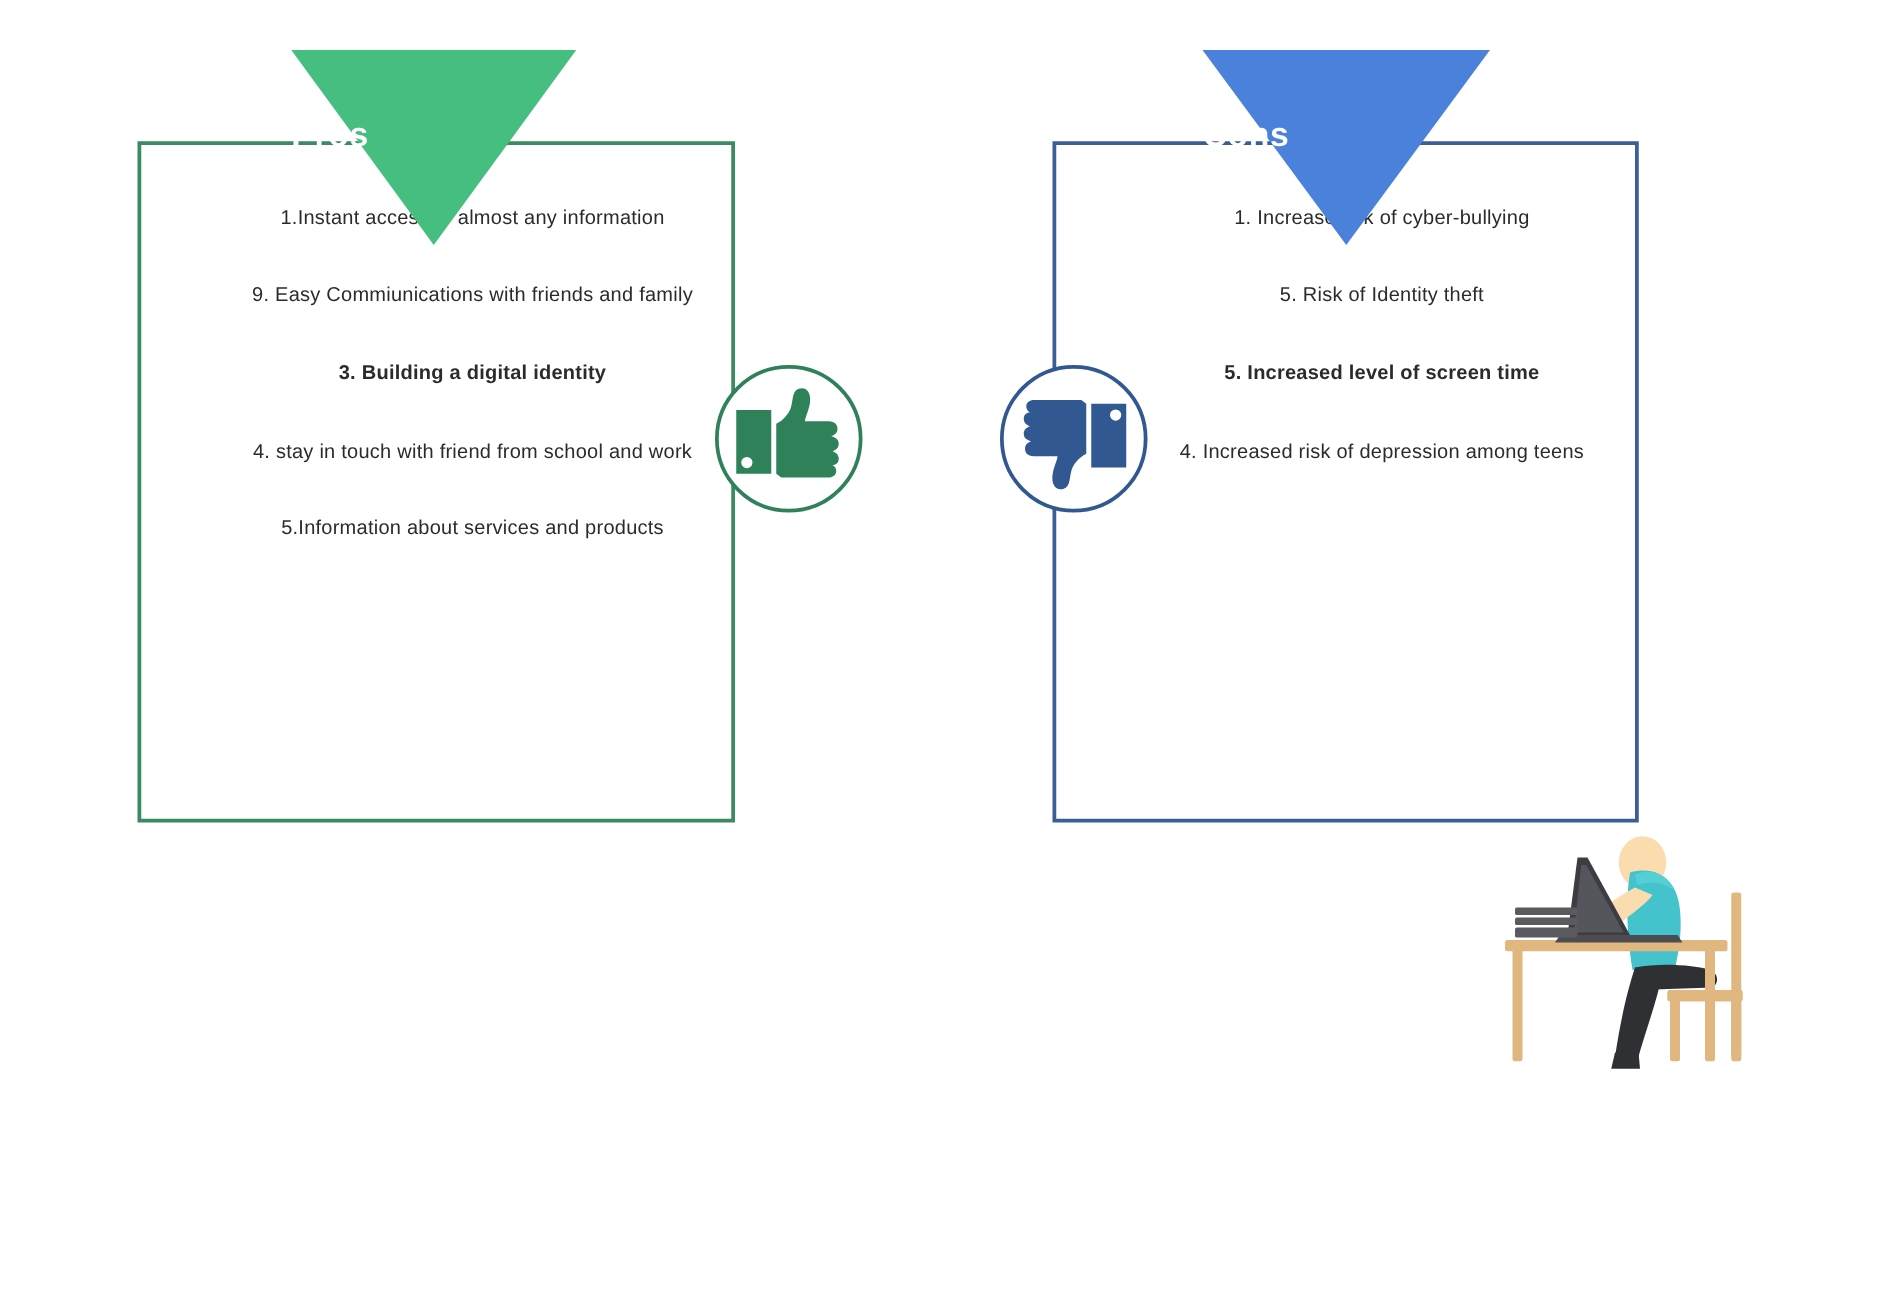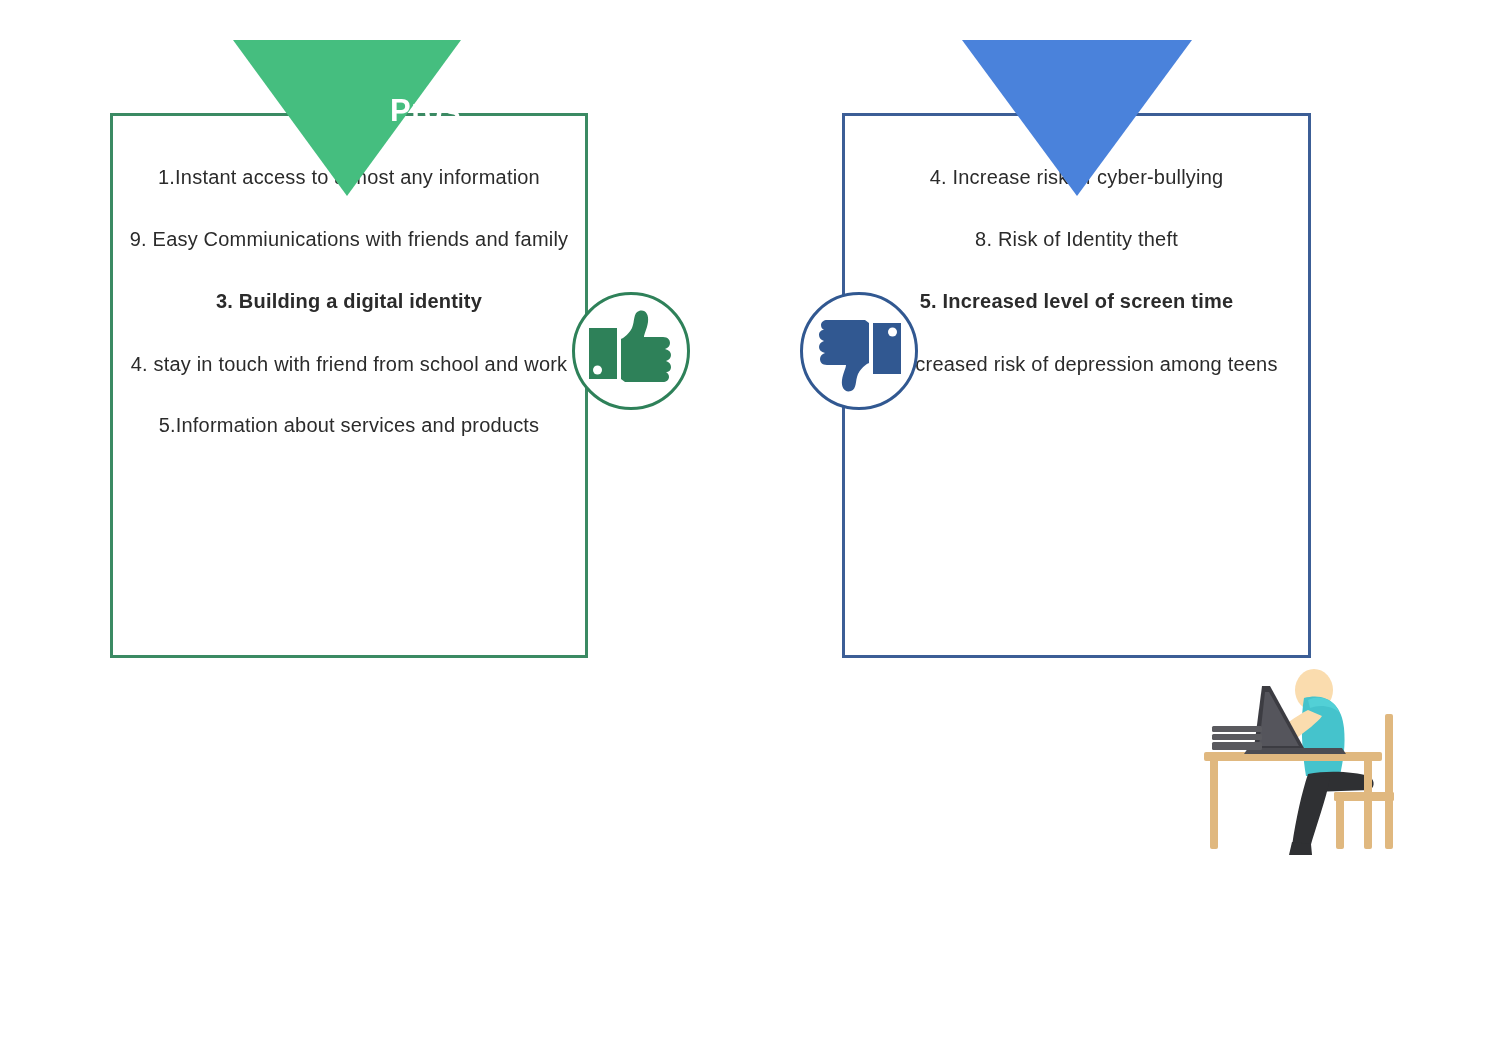--- a/index.html
+++ b/index.html
@@ -61,40 +61,41 @@
     left: 962px;
     top: 40px;
     border-left: 115px solid transparent;
     border-right: 115px solid transparent;
     border-top: 156px solid #4a82db;
   }
   .triangle-label {
     position: absolute;
     color: #ffffff;
     font-weight: bold;
-    font-size: 31px;
+    font-size: 27px;
     letter-spacing: 0.5px;
-    text-align: right;
+    text-align: left;
     white-space: nowrap;
   }
   #pros-label { left: 233px; top: 93px; width: 228px; }
   #cons-label { left: 962px; top: 93px; width: 230px; }
 
   
   .item-list {
     position: absolute;
     width: 100%;
   }
   .list-item {
     position: absolute;
     text-align: center;
     white-space: nowrap;
     color: #2b2b2b;
-    font-size: 20px;
+    font-size: 16px;
     letter-spacing: 0.2px;
+    padding-left: 29px;
   }
   #pros-items .list-item { left: 110px; width: 478px; }
   #cons-items .list-item { left: 842px; width: 469px; }
 
   .row-0 { top: 166px; }
   .row-1 { top: 228px; }
   .row-2 { top: 290px; font-weight: bold; }
   .row-3 { top: 353px; }
   .row-4 { top: 414px; }
 
@@ -166,27 +167,28 @@
                C 96 75, 94 77, 91 77
                C 93 78, 94 80, 94 82
                C 94 85, 91 87, 88 87
                L 50 87 Z" fill="#2e8159"></path>
     </svg>
   </div>
 
   <div id="cons-box" class="column-box"></div>
 
   <div id="cons-items" class="item-list">
-    <div class="list-item row-0">4. Increase risk of cyber-bullying</div>
-    <div class="list-item row-1">8. Risk of Identity theft</div>
+    <div class="list-item row-0">1. Increase risk of cyber-bullying</div>
+    <div class="list-item row-1">5. Risk of Identity theft</div>
     <div class="list-item row-2">5. Increased level of screen time</div>
     <div class="list-item row-3">4. Increased risk of depression among teens</div>
   </div>
 
   <div id="cons-triangle" class="triangle-banner"></div>
+  <div id="cons-label" class="triangle-label">Cons</div>
 
   <div id="thumbs-down-badge" class="thumb-badge">
     <svg width="112" height="112" viewBox="0 0 112 112" aria-hidden="true">
       <g transform="translate(112,112) rotate(180)">
 
         <rect x="14" y="33" width="28" height="51" fill="#315891"></rect>
         <circle cx="22.5" cy="75" r="4.5" fill="#ffffff"></circle>
 
         <path d="M46 84 L46 44
                  C 46 44, 53 41, 57 33

